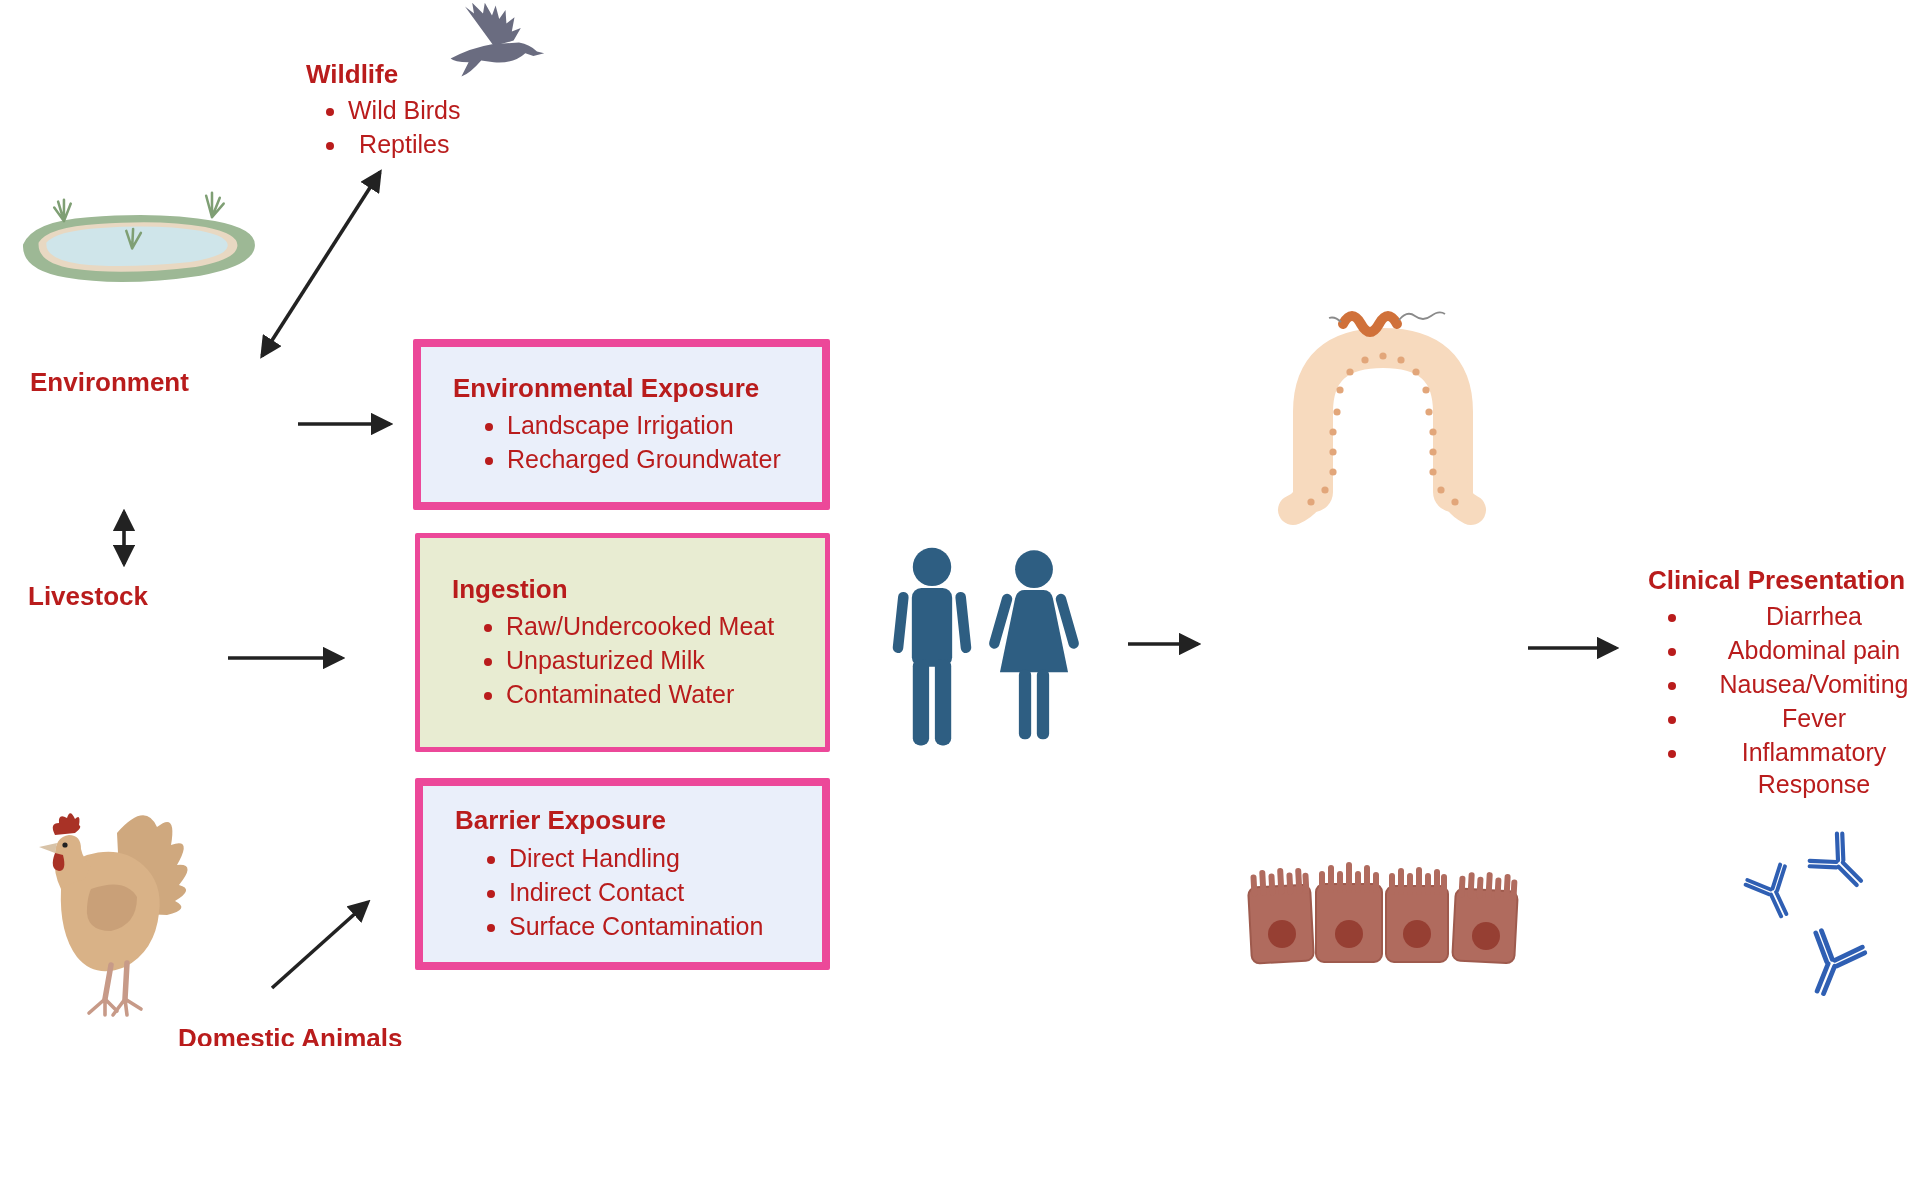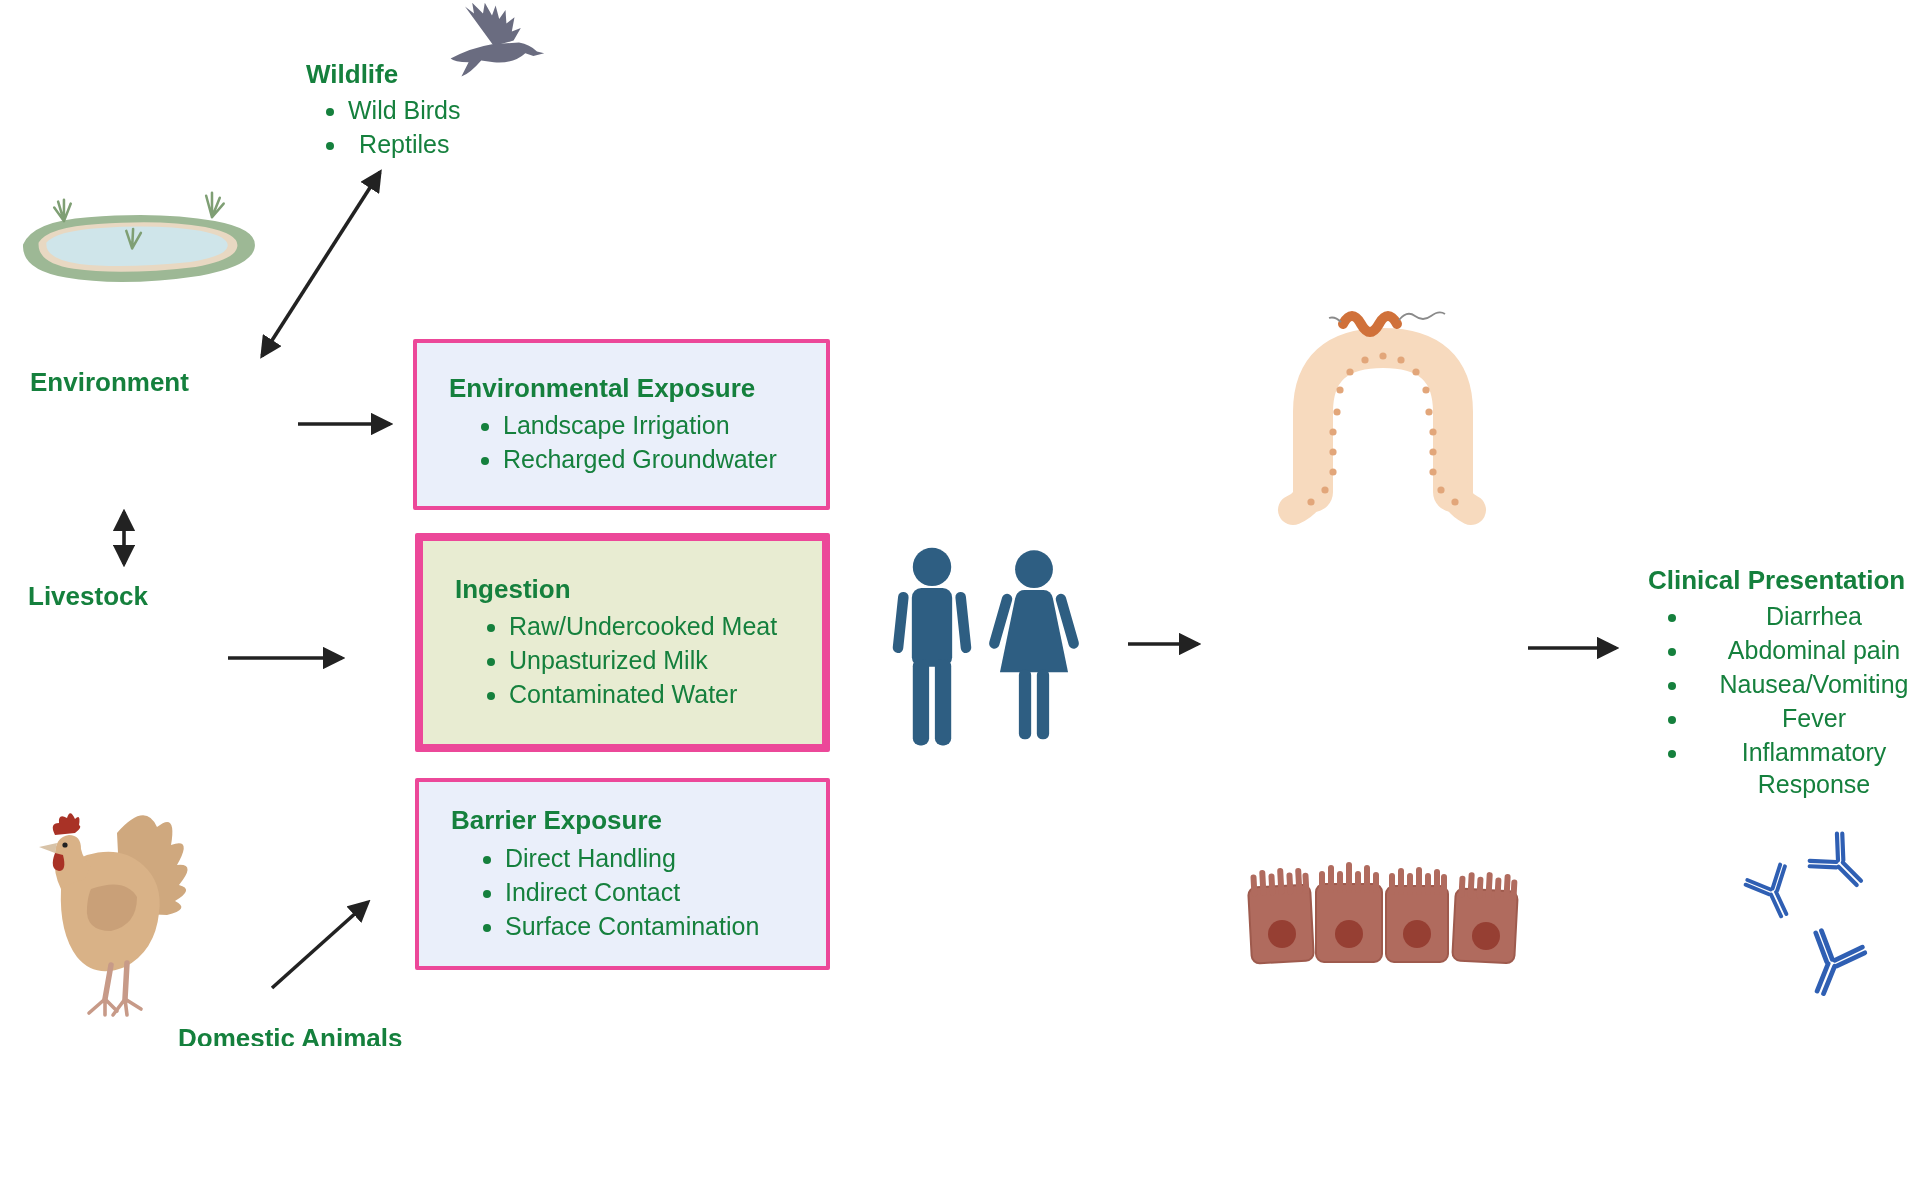--- a/index.html
+++ b/index.html
@@ -1,32 +1,32 @@
 <!DOCTYPE html>
 <html><head>
 <meta charset="utf-8">
 <style>
   html,body{margin:0;padding:0;background:#ffffff;}
   .canvas{
     position:relative;width:1920px;height:1046px;background:#ffffff;overflow:hidden;
-    font-family:"Liberation Sans", sans-serif;color:#15803d;
+    font-family:"Liberation Sans", sans-serif;color:#b91c1c;
   }
   .abs{position:absolute;}
   .textblock .title{font-size:26px;font-weight:700;line-height:1.25;}
   .textblock ul{margin:3px 0 0 0;padding-left:42px;font-size:25px;line-height:1.28;}
   .textblock li{margin:2px 0;text-align:center;}
   .box{
     position:absolute;box-sizing:border-box;display:flex;flex-direction:column;justify-content:center;
     padding:10px 14px 10px 32px;border-radius:2px;
   }
   .box .title{font-size:26px;font-weight:700;line-height:1.25;}
   .box ul{margin:3px 0 0 0;padding-left:42px;font-size:25px;line-height:1.28;}
   .box li{margin:2px 12px;}
-  .box-blue{background:#eaeffa;border:4px solid #ec4899;}
-  .box-green{background:#e8ecd2;border:8px solid #ec4899;}
+  .box-blue{background:#eaeffa;border:8px solid #ec4899;}
+  .box-green{background:#e8ecd2;border:5px solid #ec4899;}
   svg.icon{position:absolute;overflow:visible;}
   #arrows{position:absolute;left:0;top:0;width:1920px;height:1198px;}
 </style>
 </head>
 <body>
 
 <div class="canvas">
 
   <svg id="arrows" viewBox="0 0 1920 1198">
     <defs>

